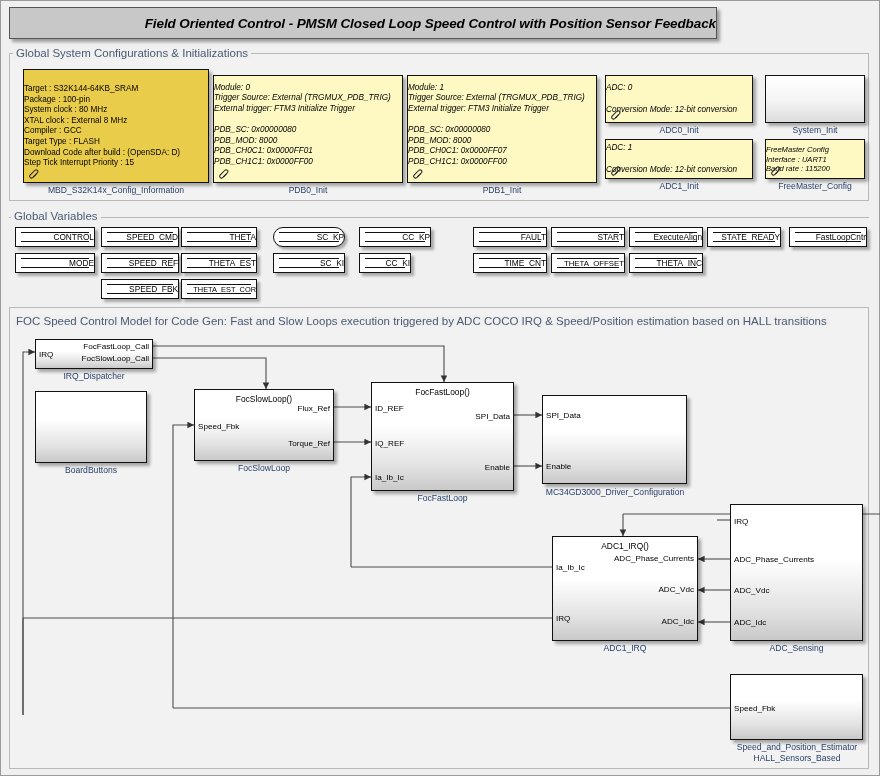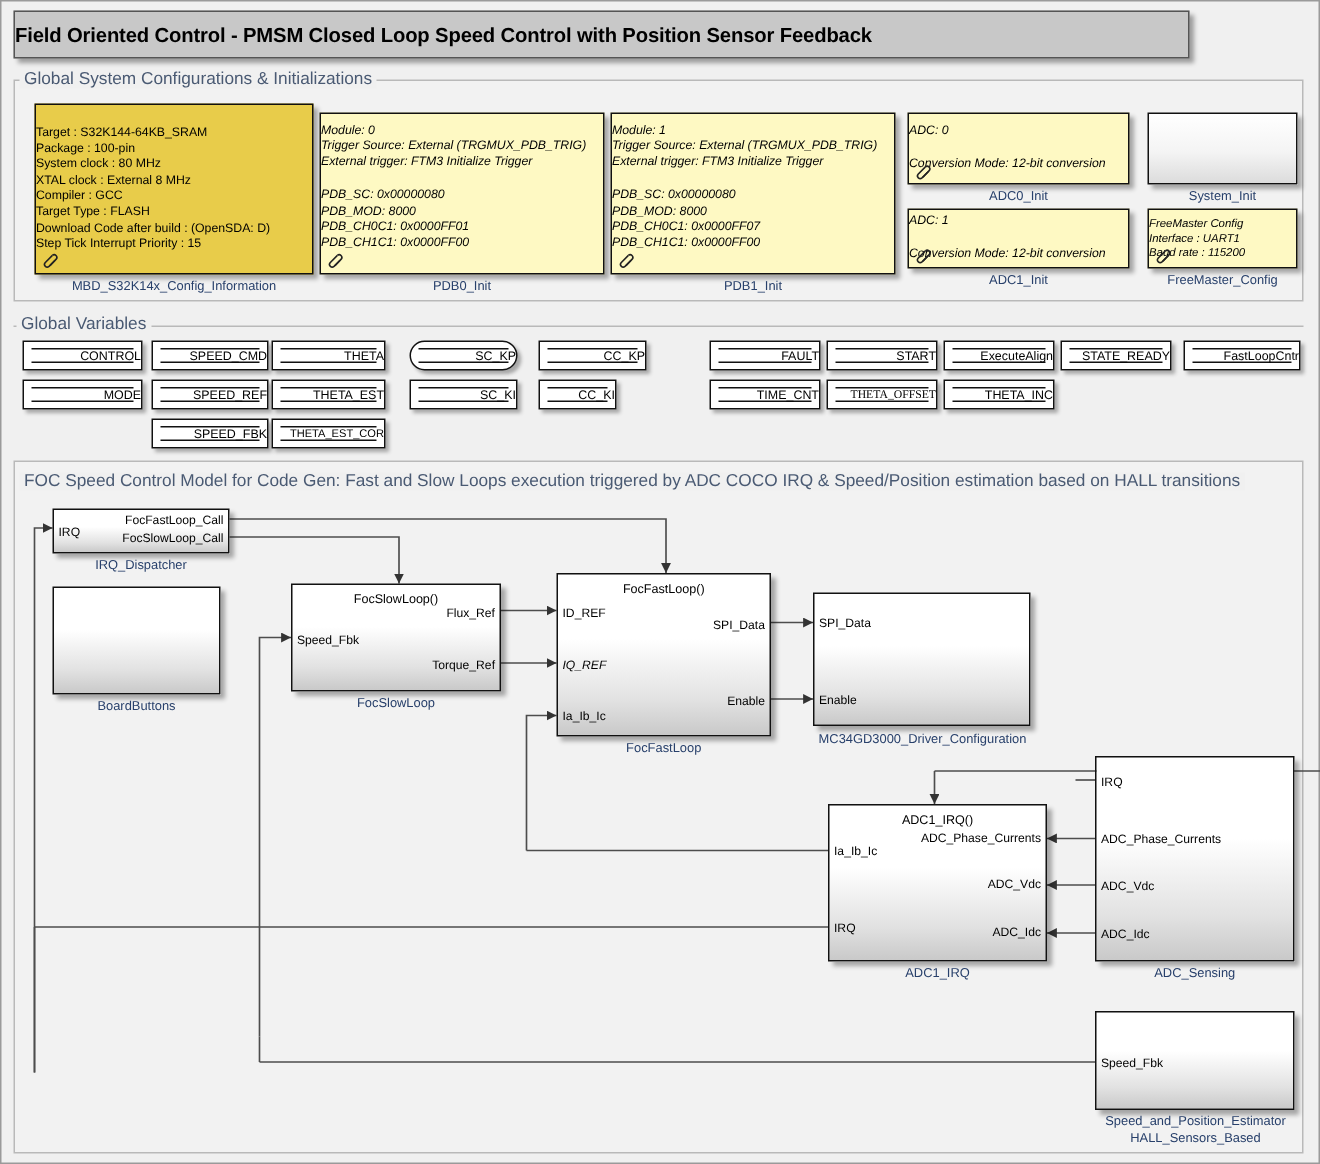--- a/index.html
+++ b/index.html
@@ -1,23 +1,23 @@
 <!DOCTYPE html>
 <html><head>
 <meta charset="utf-8">
 <style>
   html,body{margin:0;padding:0;background:#ffffff;}
   body{width:880px;height:776px;font-family:"Liberation Sans",sans-serif;overflow:hidden;}
   #root{position:relative;width:880px;height:776px;background:#f0f0f0;border:1px solid #9a9a9a;box-sizing:border-box;}
 
   
-  .title-bar{position:absolute;left:8px;top:6px;width:784px;height:32px;
+  .title-bar{position:absolute;left:8px;top:6px;width:708px;height:32px;
     background:#c8c8c8;border:1px solid #555;box-sizing:border-box;
-    display:flex;align-items:center;justify-content:flex-start;
-    box-shadow:3px 3px 3px rgba(0,0,0,.35);}
+    display:flex;align-items:center;justify-content:flex-end;
+    box-shadow:3px 3px 3px rgba(0,0,0,.35);font-style:italic;}
   .title-bar .t{font-size:13.5px;font-weight:bold;color:#000;letter-spacing:-0.1px;white-space:nowrap;}
 
   
   .panel{position:absolute;background:#f2f2f2;border:1px solid #b9b9b9;box-sizing:border-box;}
   .panel-title{position:absolute;font-size:11.5px;color:#4a5a73;background:#f0f0f0;padding:0 3px;white-space:nowrap;}
 
   
   .blk{position:absolute;box-sizing:border-box;border:1.6px solid #111;
        box-shadow:3px 3px 3px rgba(0,0,0,.32);}
   .blk.grad{background:linear-gradient(to bottom,#ffffff 0%,#ffffff 40%,#e2e2e2 78%,#c9c9c9 100%);}
@@ -237,21 +237,21 @@
   </div>
 
   <div class="gv" style="left:550px;top:226px;width:74px;height:20px;">
     <div class="bar top"></div>
     <div class="bar bot"></div>
     <div class="nm">START</div>
   </div>
   <div class="gv" style="left:550px;top:252px;width:74px;height:20px;">
     <div class="bar top"></div>
     <div class="bar bot"></div>
-    <div class="nm" style="font-size:7.8px;font-family:Liberation Serif, serif;">THETA_OFFSET</div>
+    <div class="nm" style="font-size:7.8px;">THETA_OFFSET</div>
   </div>
 
   <div class="gv" style="left:628px;top:226px;width:74px;height:20px;">
     <div class="bar top"></div>
     <div class="bar bot"></div>
     <div class="nm">ExecuteAlign</div>
   </div>
   <div class="gv" style="left:628px;top:252px;width:74px;height:20px;">
     <div class="bar top"></div>
     <div class="bar bot"></div>
@@ -335,21 +335,21 @@
     <div class="toptext">FocSlowLoop()</div>
     <div class="port l" style="top:32px;">Speed_Fbk</div>
     <div class="port r" style="top:14px;">Flux_Ref</div>
     <div class="port r" style="top:49px;">Torque_Ref</div>
   </div>
   <div class="blk-label" style="left:193px;top:462px;width:140px;">FocSlowLoop</div>
 
   <div class="blk grad" style="left:370px;top:381px;width:143px;height:109px;">
     <div class="toptext">FocFastLoop()</div>
     <div class="port l" style="top:21px;">ID_REF</div>
-    <div class="port l" style="top:56px;font-style:italic;">IQ_REF</div>
+    <div class="port l" style="top:56px;">IQ_REF</div>
     <div class="port l" style="top:90px;">Ia_Ib_Ic</div>
     <div class="port r" style="top:29px;">SPI_Data</div>
     <div class="port r" style="top:80px;">Enable</div>
   </div>
   <div class="blk-label" style="left:370px;top:492px;width:143px;">FocFastLoop</div>
 
   <div class="blk grad" style="left:541px;top:394px;width:145px;height:89px;">
     <div class="port l" style="top:15px;">SPI_Data</div>
     <div class="port l" style="top:66px;">Enable</div>
   </div>

